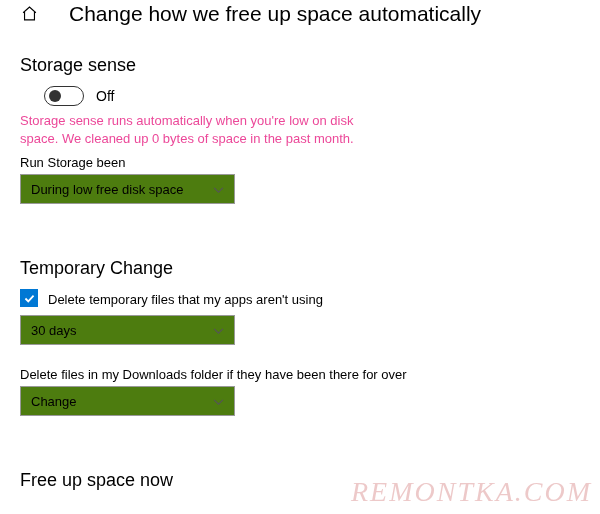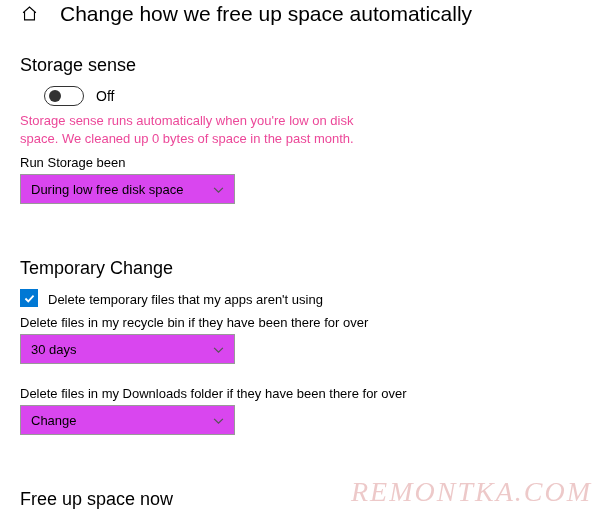--- a/index.html
+++ b/index.html
@@ -9,38 +9,38 @@
     font-family: "Segoe UI", Arial, sans-serif;
     font-size: 13px;
     color: #000;
     background: #fff;
     width: 600px;
     height: 514px;
     overflow: hidden;
     position: relative;
   }
   .page { padding: 0 20px 20px 20px; }
-  .header-row { display: flex; align-items: center; gap: 22px; margin-top: 0; }
+  .header-row { display: flex; align-items: center; gap: 31px; margin-top: 0; }
   .home-icon { width: 18px; height: 18px; display: flex; align-items: center; justify-content: center; }
   .page-title { font-size: 21px; font-weight: 400; color: #000; line-height: 1.3; }
   .section-heading { font-size: 18px; font-weight: 400; color: #000; margin-top: 28px; margin-bottom: 10px; }
   .toggle-row { display: flex; align-items: center; gap: 12px; margin-top: 6px; margin-bottom: 6px; margin-left: 24px; }
   .toggle {
     width: 40px; height: 20px; border: 1px solid #333; border-radius: 10px;
     position: relative; background: #fff; cursor: pointer;
   }
   .toggle .knob {
     position: absolute; top: 3px; left: 4px; width: 12px; height: 12px;
     border-radius: 50%; background: #333;
   }
   .toggle-label { font-size: 14px; color: #000; }
   .desc { font-size: 13px; color: #ec4899; margin: 4px 0; max-width: 375px; line-height: 1.35; }
   .label-text { font-size: 13px; color: #000; margin-top: 8px; margin-bottom: 4px; }
   .select {
-    width: 215px; height: 30px; border: 1px solid #999; background: #d946ef;
+    width: 215px; height: 30px; border: 1px solid #999; background: #4d7c0f;
     display: flex; align-items: center; justify-content: space-between;
     padding: 0 10px; font-size: 13px; color: #000; cursor: pointer;
   }
   .select .chev { color: #555; }
   .check-row { display: flex; align-items: flex-end; gap: 10px; margin: 6px 0 8px 0; }
   .checkbox {
     width: 18px; height: 18px; background: #0078d4; display: flex;
     align-items: center; justify-content: center; cursor: pointer;
   }
   .checkbox svg { display: block; }
@@ -96,21 +96,20 @@
 
   <div class="check-row">
     <div class="checkbox">
       <svg width="13" height="13" viewBox="0 0 16 16" fill="none" stroke="#fff" stroke-width="2.2">
           <path d="M3 8 L6.5 11.5 L13 4.5"></path>
         </svg>
     </div>
     <span>Delete temporary files that my apps aren't using</span>
   </div>
 
-  <div class="label-text">Delete files in my recycle bin if they have been there for over</div>
   <div class="select">
     <span>30 days</span>
     <span class="chev">
       <svg width="11" height="7" viewBox="0 0 12 8" fill="none" stroke="#555" stroke-width="1.4">
           <path d="M1 1 L6 6 L11 1"></path>
         </svg>
     </span>
   </div>
 
   <div class="spacer-md"></div>

